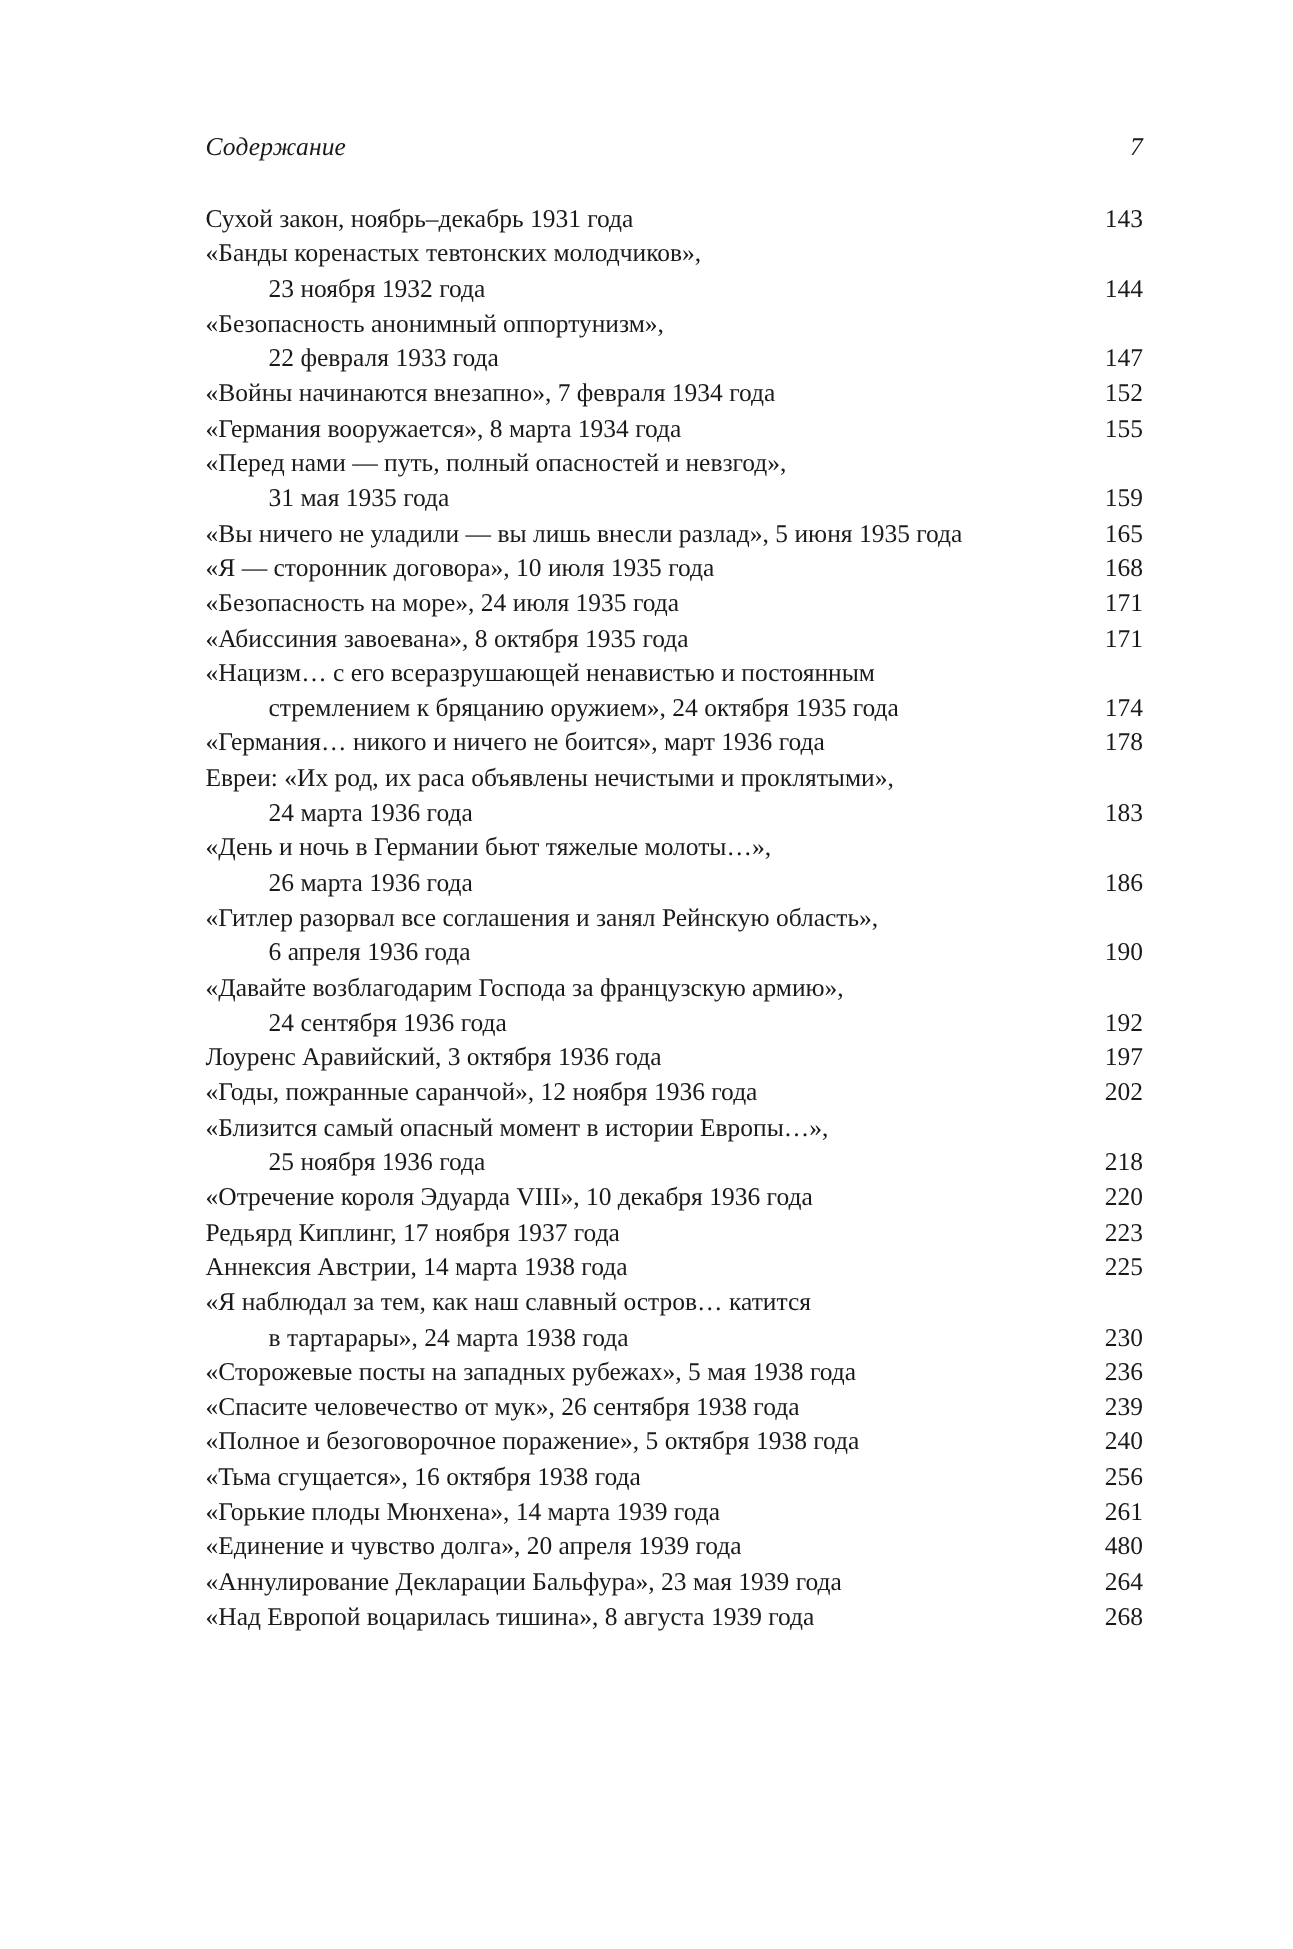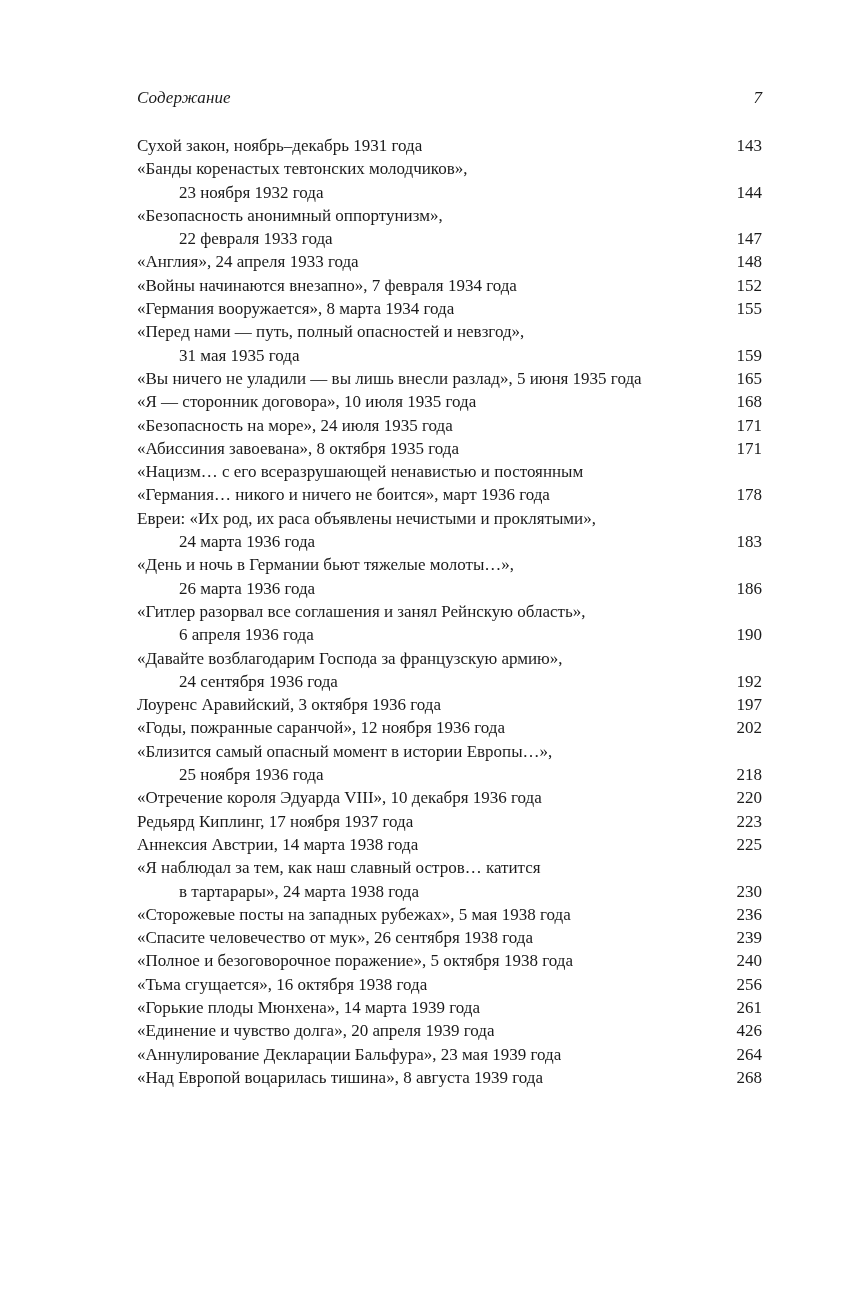--- a/index.html
+++ b/index.html
@@ -86,26 +86,20 @@
         <div class="line">
           <span class="title-part">«Безопасность анонимный оппортунизм»,</span>
         </div>
         <div class="line cont">
           <span class="title-part">22 февраля 1933 года</span>
           <span class="page-num">147</span>
         </div>
       </div>
       <div class="entry">
         <div class="line">
-          <span class="title-part">«Англия», 24 апреля 1933 года</span>
-          <span class="page-num">148</span>
-        </div>
-      </div>
-      <div class="entry">
-        <div class="line">
           <span class="title-part">«Войны начинаются внезапно», 7 февраля 1934 года</span>
           <span class="page-num">152</span>
         </div>
       </div>
       <div class="entry">
         <div class="line">
           <span class="title-part">«Германия вооружается», 8 марта 1934 года</span>
           <span class="page-num">155</span>
         </div>
       </div>
@@ -139,20 +133,24 @@
       <div class="entry">
         <div class="line">
           <span class="title-part">«Абиссиния завоевана», 8 октября 1935 года</span>
           <span class="page-num">171</span>
         </div>
       </div>
       <div class="entry">
         <div class="line">
           <span class="title-part">«Нацизм… с его всеразрушающей ненавистью и постоянным</span>
         </div>
+        <div class="line cont">
+          <span class="title-part">стремлением к бряцанию оружием», 24 октября 1935 года</span>
+          <span class="page-num">174</span>
+        </div>
       </div>
       <div class="entry">
         <div class="line">
           <span class="title-part">«Германия… никого и ничего не боится», март 1936 года</span>
           <span class="page-num">178</span>
         </div>
       </div>
       <div class="entry">
         <div class="line">
           <span class="title-part">Евреи: «Их род, их раса объявлены нечистыми и проклятыми»,</span>
@@ -263,21 +261,21 @@
       </div>
       <div class="entry">
         <div class="line">
           <span class="title-part">«Горькие плоды Мюнхена», 14 марта 1939 года</span>
           <span class="page-num">261</span>
         </div>
       </div>
       <div class="entry">
         <div class="line">
           <span class="title-part">«Единение и чувство долга», 20 апреля 1939 года</span>
-          <span class="page-num">426</span>
+          <span class="page-num">480</span>
         </div>
       </div>
       <div class="entry">
         <div class="line">
           <span class="title-part">«Аннулирование Декларации Бальфура», 23 мая 1939 года</span>
           <span class="page-num">264</span>
         </div>
       </div>
       <div class="entry">
         <div class="line">

